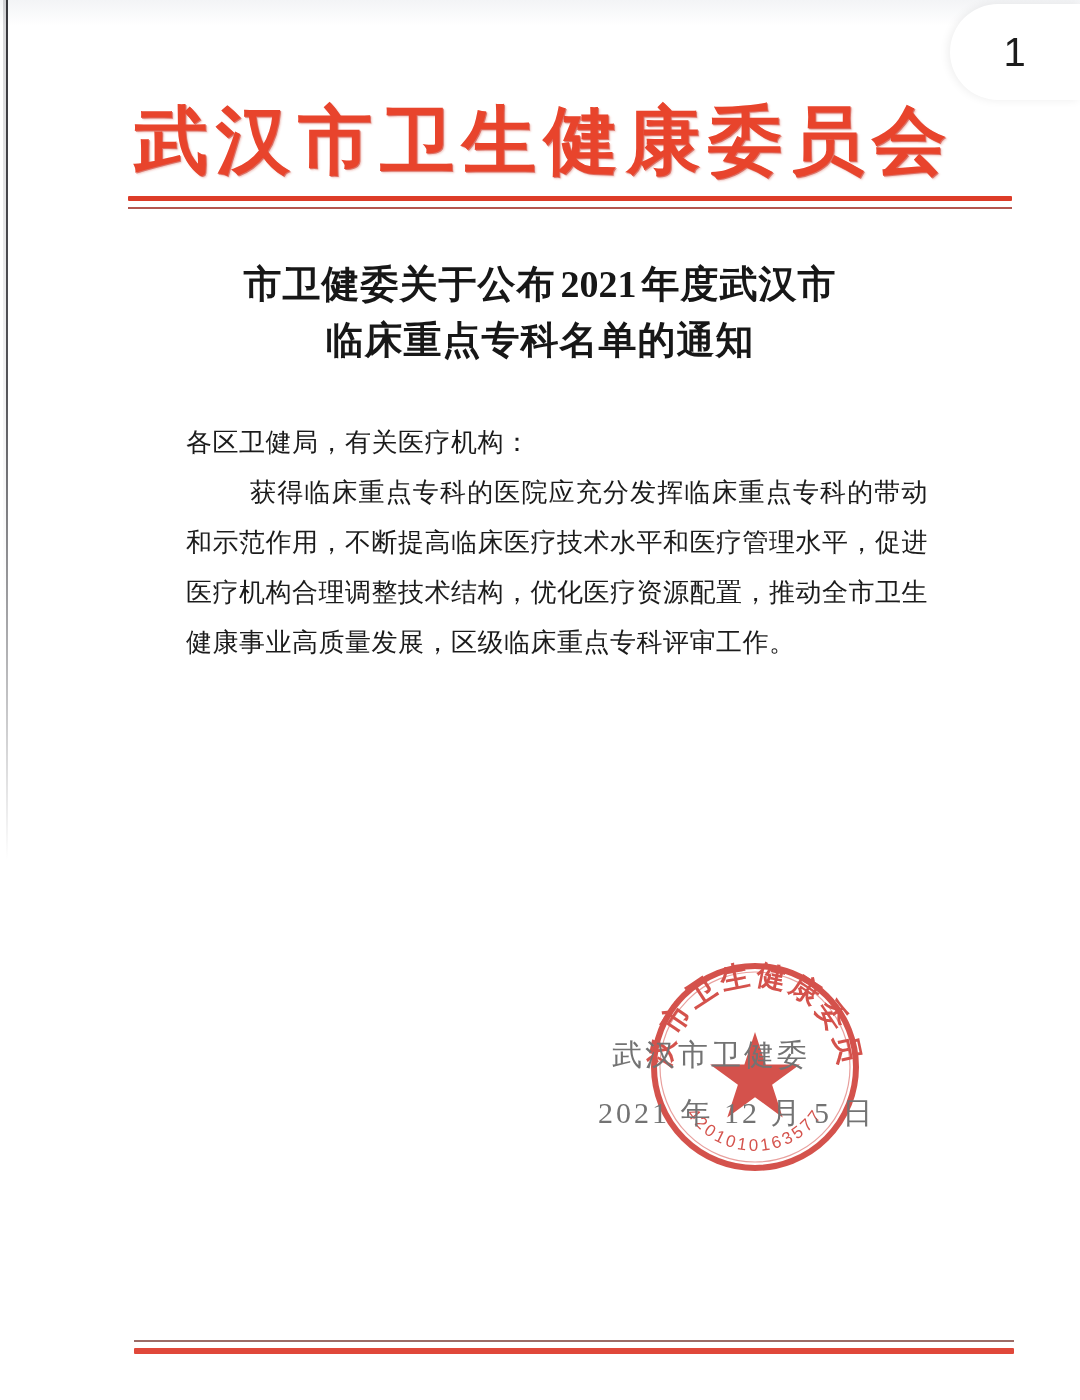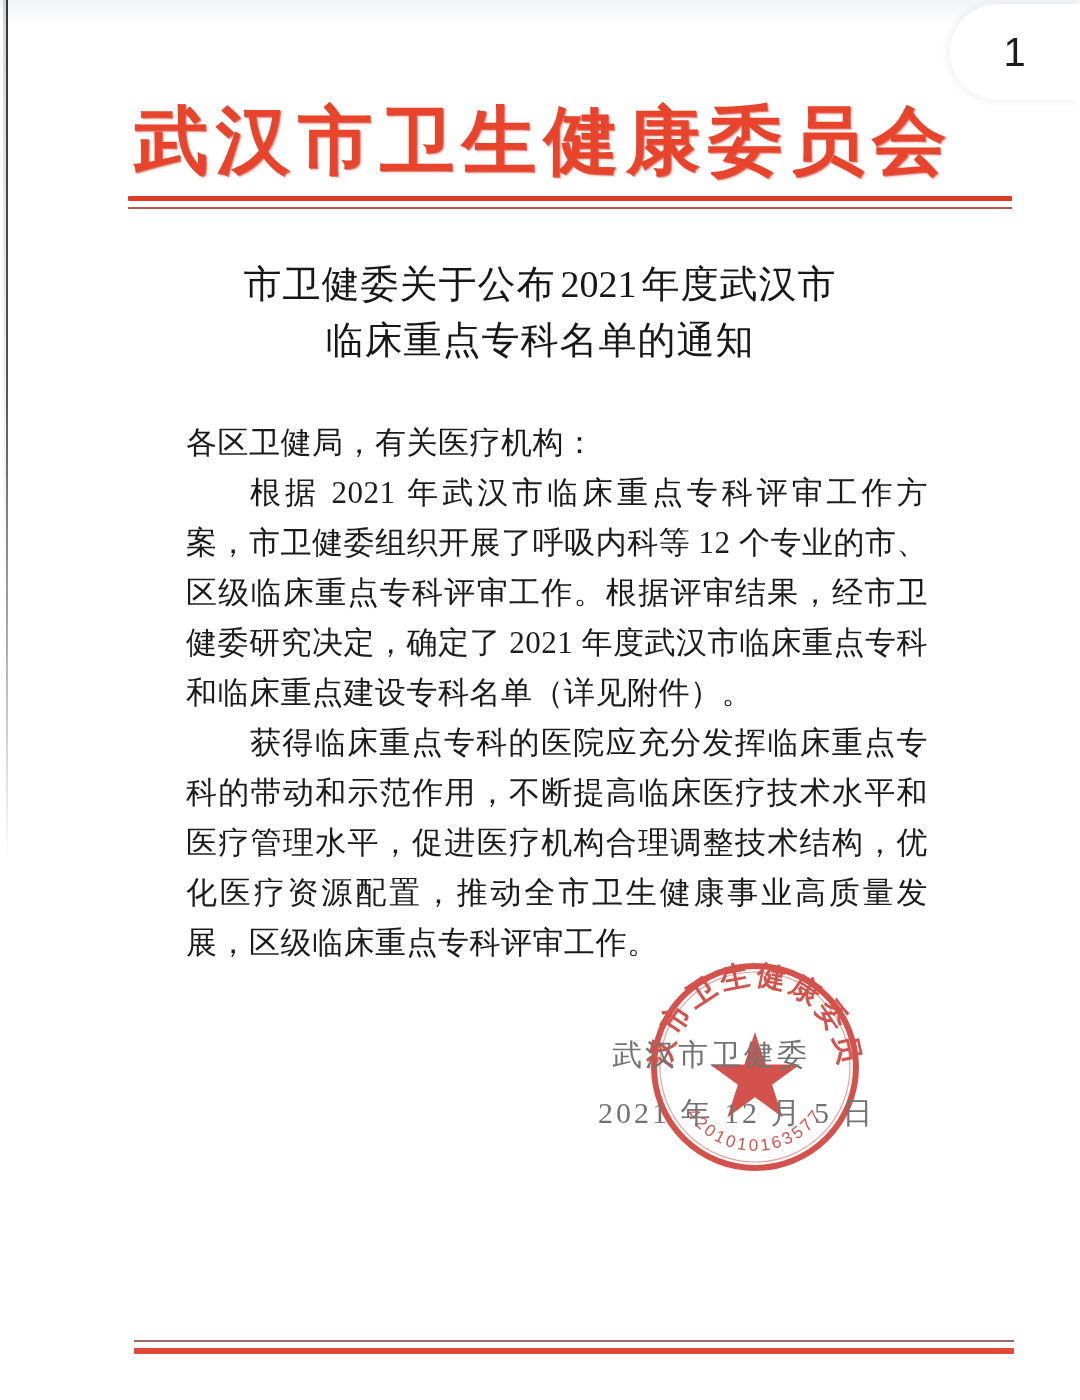--- a/index.html
+++ b/index.html
@@ -113,36 +113,36 @@
   }
 
   
   .doc-title {
     position: absolute;
     left: 0;
     top: 256px;
     width: 1080px;
     text-align: center;
     font-family: "Liberation Serif", "DejaVu Serif", serif;
-    font-weight: normal;
+    font-weight: bold;
     font-size: 38px;
     line-height: 56px;
     color: #171717;
     letter-spacing: 1px;
   }
   .doc-title .num { letter-spacing: 0; padding: 0 5px; }
 
   
   .body-block {
     position: absolute;
     left: 186px;
     top: 418px;
     width: 742px;
     font-family: "Liberation Serif", "DejaVu Serif", serif;
-    font-size: 31px;
+    font-size: 26px;
     line-height: 50px;
     color: #1b1b1b;
     letter-spacing: 0.5px;
   }
   .body-block p {
     margin: 0 0 0 0;
     text-align: justify;
     text-justify: inter-ideograph;
   }
   .body-block p.indent { text-indent: 64px; }
@@ -216,21 +216,20 @@
     <div class="thin"></div>
   </div>
 
   <div class="doc-title">
     <div><span>市卫健委关于公布</span><span class="num">2021</span><span>年度武汉市</span></div>
     <div>临床重点专科名单的通知</div>
   </div>
 
   <div class="body-block">
     <p class="salutation">各区卫健局，有关医疗机构：</p>
-    <p class="indent">根据 2021 年武汉市临床重点专科评审工作方案，市卫健委组织开展了呼吸内科等 12 个专业的市、区级临床重点专科评审工作。根据评审结果，经市卫健委研究决定，确定了 2021 年度武汉市临床重点专科和临床重点建设专科名单（详见附件）。</p>
     <p class="indent">获得临床重点专科的医院应充分发挥临床重点专科的带动和示范作用，不断提高临床医疗技术水平和医疗管理水平，促进医疗机构合理调整技术结构，优化医疗资源配置，推动全市卫生健康事业高质量发展，区级临床重点专科评审工作。</p>
   </div>
 
   <div class="seal">
     <svg width="230" height="230" viewBox="0 0 230 230" aria-hidden="true">
       <defs>
         <path id="sealTopArc" d="M 30 118 A 85 85 0 0 1 200 118"></path>
         <path id="sealBottomArc" d="M 34 118 A 81 81 0 0 0 196 118"></path>
       </defs>
       <circle cx="115" cy="115" r="101" fill="none" stroke="#cf3b34" stroke-width="6"></circle>

